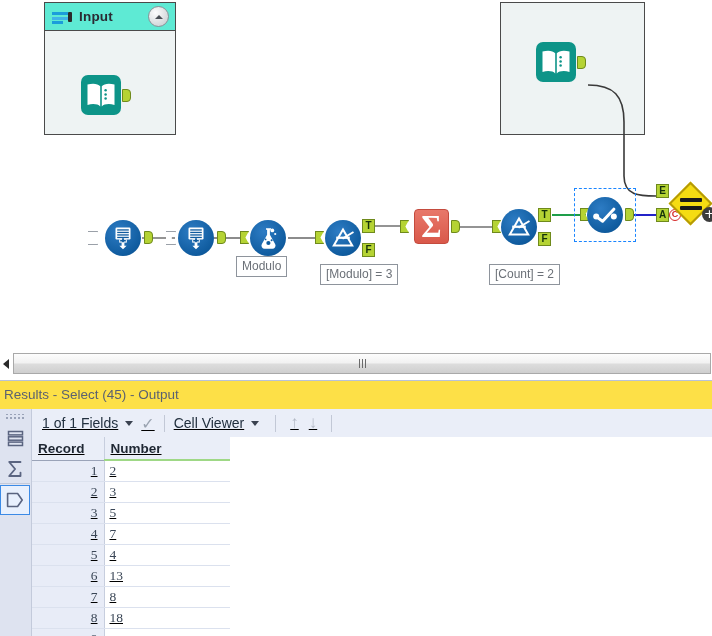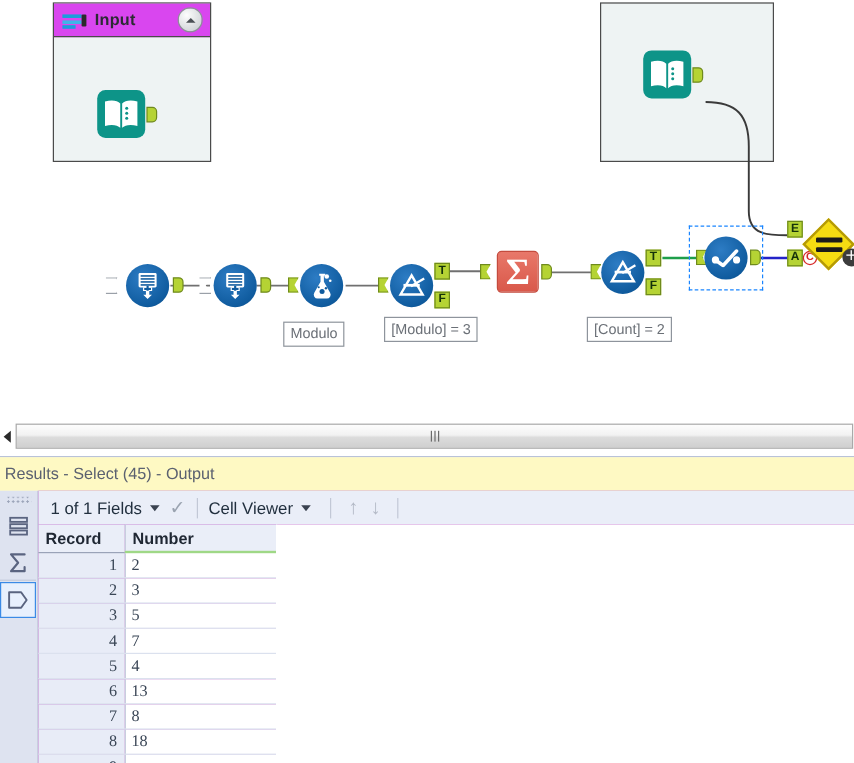--- a/index.html
+++ b/index.html
@@ -21,21 +21,21 @@
 
   
   .container {
     position: absolute;
     background: #eef3f3;
     border: 1px solid #4a4a4a;
     box-sizing: border-box;
   }
   .container-head {
     height: 28px;
-    background: #d946ef;
+    background: #5eead4;
     border-bottom: 1px solid #4a4a4a;
     display: flex; align-items: center;
     padding: 0 6px 0 7px;
     box-sizing: border-box;
   }
   .cont-icon {
     width: 20px; height: 14px;
     position: relative; flex: 0 0 auto;
     margin-right: 7px;
   }
@@ -227,21 +227,21 @@
   #results {
     position: absolute; left: 0; top: 380px; width: 712px; height: 256px;
     background: #eaeef8;
     border-top: 1px solid #b9c2d8;
     box-sizing: border-box;
   }
   .results-title {
     height: 28px; line-height: 28px;
     padding-left: 4px;
     font-size: 13.5px; color: #5b6170;
-    background: #fef9c3;
+    background: #fde047;
   }
   .results-body {
     position: absolute; left: 0; top: 28px; right: 0; bottom: 0;
     display: flex;
   }
 
   
   .rail {
     width: 32px; flex: 0 0 32px;
     background: #dee3f0;
@@ -261,21 +261,21 @@
     box-sizing: border-box;
     margin-bottom: 1px;
   }
   .rail-btn.sep { border-bottom: 1px solid #c3cadb; }
   .rail-btn.active {
     background: #e8f0fd;
     border: 1.5px solid #3b8ae6;
   }
 
   
-  .table-area { flex: 1 1 auto; position: relative; background: #a21caf; }
+  .table-area { flex: 1 1 auto; position: relative; background: #f97316; text-decoration: underline; }
 
   .res-toolbar {
     height: 28px;
     background: #eaeef8;
     display: flex; align-items: center;
     padding-left: 10px;
     font-size: 14px; color: #22303f;
     gap: 0;
   }
   .tb-item { display: flex; align-items: center; white-space: nowrap; }
@@ -444,21 +444,21 @@
       <svg width="23" height="24" viewBox="0 0 23 24">
         <path d="M9 2.2 h5 v1.6 h-1.1 v5.0 l5.2 9.2 a3.2 3.2 0 0 1 -2.8 4.8 h-7.6
                  a3.2 3.2 0 0 1 -2.8 -4.8 l5.2 -9.2 v-5.0 h-1.1 z" fill="#ffffff"></path>
         <circle cx="11.4" cy="17.0" r="2.1" fill="#0f5b9e"></circle>
         <circle cx="14.6" cy="14.2" r="1.0" fill="#0f5b9e"></circle>
         <circle cx="8.6" cy="13.4" r="0.85" fill="#0f5b9e"></circle>
         <circle cx="15.3" cy="4.4" r="1.9" fill="#ffffff"></circle>
         <circle cx="18.2" cy="8.0" r="1.1" fill="#ffffff"></circle>
       </svg>
     </div>
-    <div class="nodelabel" style="left:236px; top:268px;">Modulo</div>
+    <div class="nodelabel" style="left:236px; top:256px;">Modulo</div>
 
     <div class="anchor-in" style="left:315px; top:231px;"></div>
 
     <div class="rtool" style="left:325px; top:220px;">
       <svg width="26" height="22" viewBox="0 0 26 22">
         <path d="M13 2.5 L22.2 18.4 H3.8 Z" fill="none" stroke="#ffffff" stroke-width="2"></path>
         <rect x="6.2" y="9.6" width="13.6" height="2.3" fill="#ffffff"></rect>
         <path d="M12.5 11.6 L23.5 5.0" stroke="#ffffff" stroke-width="1.9" fill="none"></path>
       </svg>
     </div>

